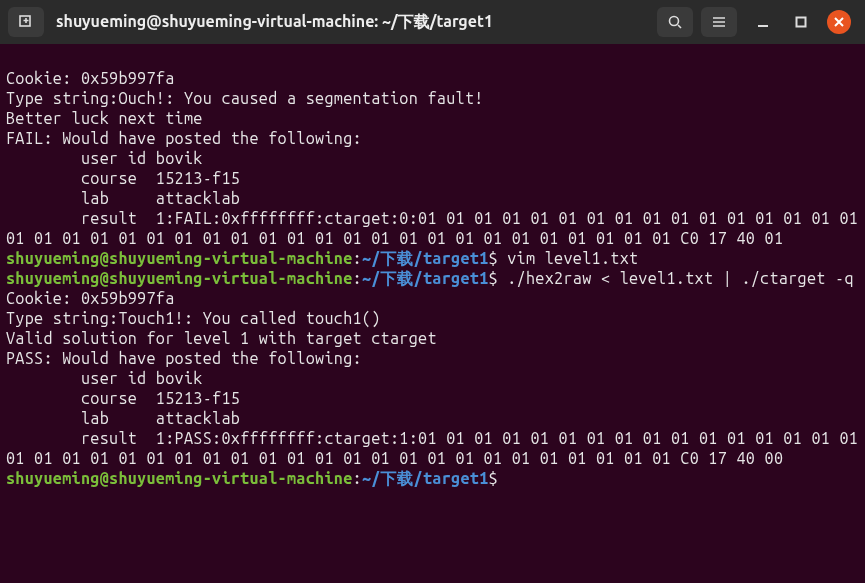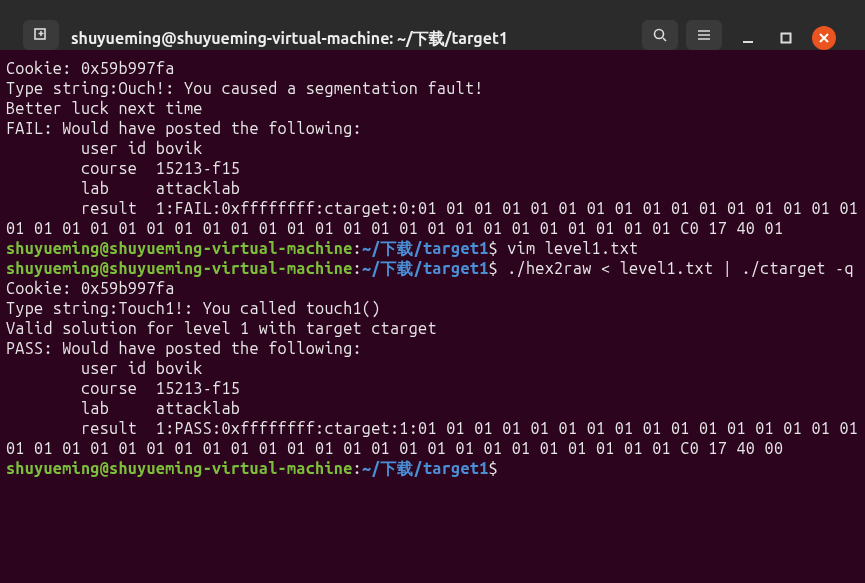--- a/index.html
+++ b/index.html
@@ -4,25 +4,25 @@
 <style>
   * { margin: 0; padding: 0; box-sizing: border-box; }
   body {
     background: #2c041e;
     font-family: "Ubuntu Mono", "DejaVu Sans Mono", monospace;
     width: 865px;
     height: 583px;
     overflow: hidden;
   }
   .titlebar {
-    height: 50px;
+    height: 44px;
     background: #2b2b2b;
     display: flex;
-    align-items: flex-end;
-    padding: 0 23px;
+    align-items: center;
+    padding: 0 8px;
     gap: 8px;
   }
   .tb-btn {
     width: 36px;
     height: 30px;
     border-radius: 6px;
     background: #3a3a3a;
     display: flex;
     align-items: center;
     justify-content: center;
@@ -55,21 +55,21 @@
     color: #eee;
     cursor: pointer;
   }
   .wc.close {
     background: #e95420;
     border-radius: 50%;
   }
   .wc svg { width: 12px; height: 12px; stroke: #fff; fill: none; stroke-width: 2; }
   .wc.minimize svg, .wc.maximize svg { stroke: #ddd; }
   .terminal {
-    padding: 8px 6px;
+    padding: 24px 6px;
     color: #e6e6e6;
     font-size: 16.2px;
     line-height: 20px;
     letter-spacing: 0.3px;
     white-space: pre-wrap;
     word-break: break-all;
   }
   .user { color: #7bbf3a; font-weight: bold; }
   .colon { color: #e6e6e6; }
   .path { color: #4a8fd6; font-weight: bold; }

